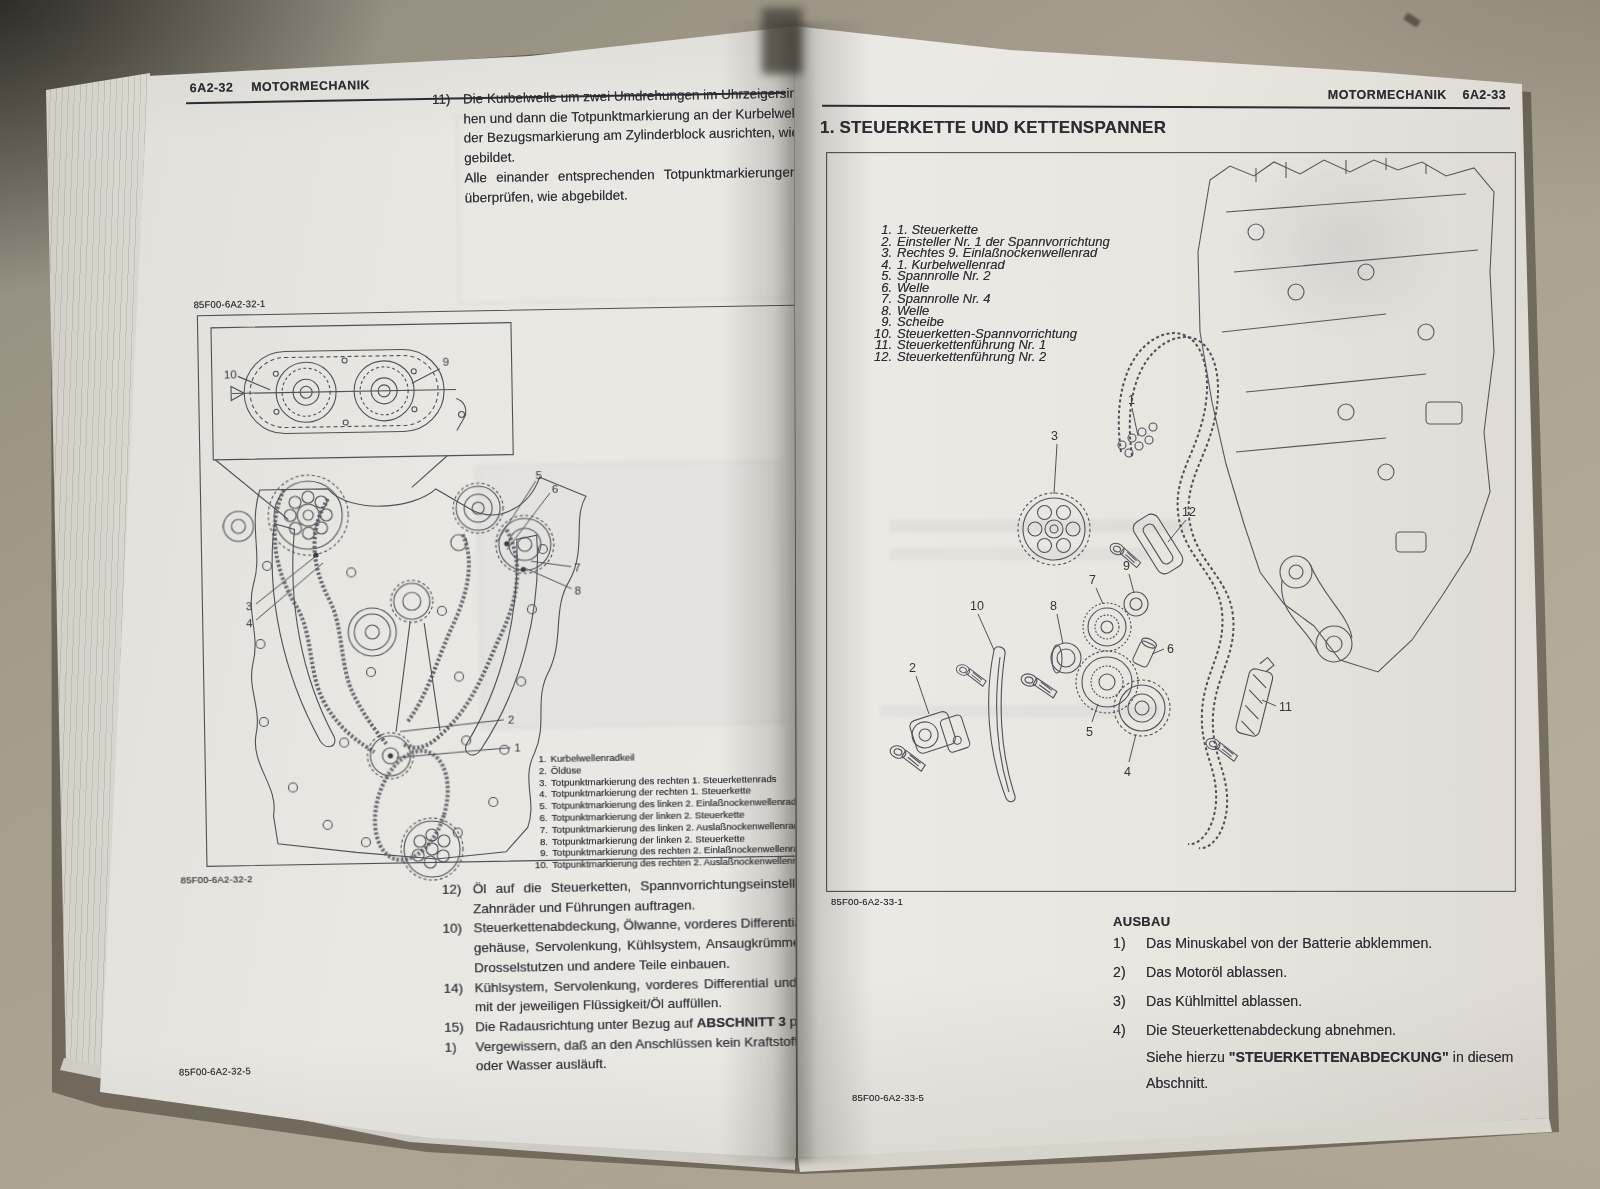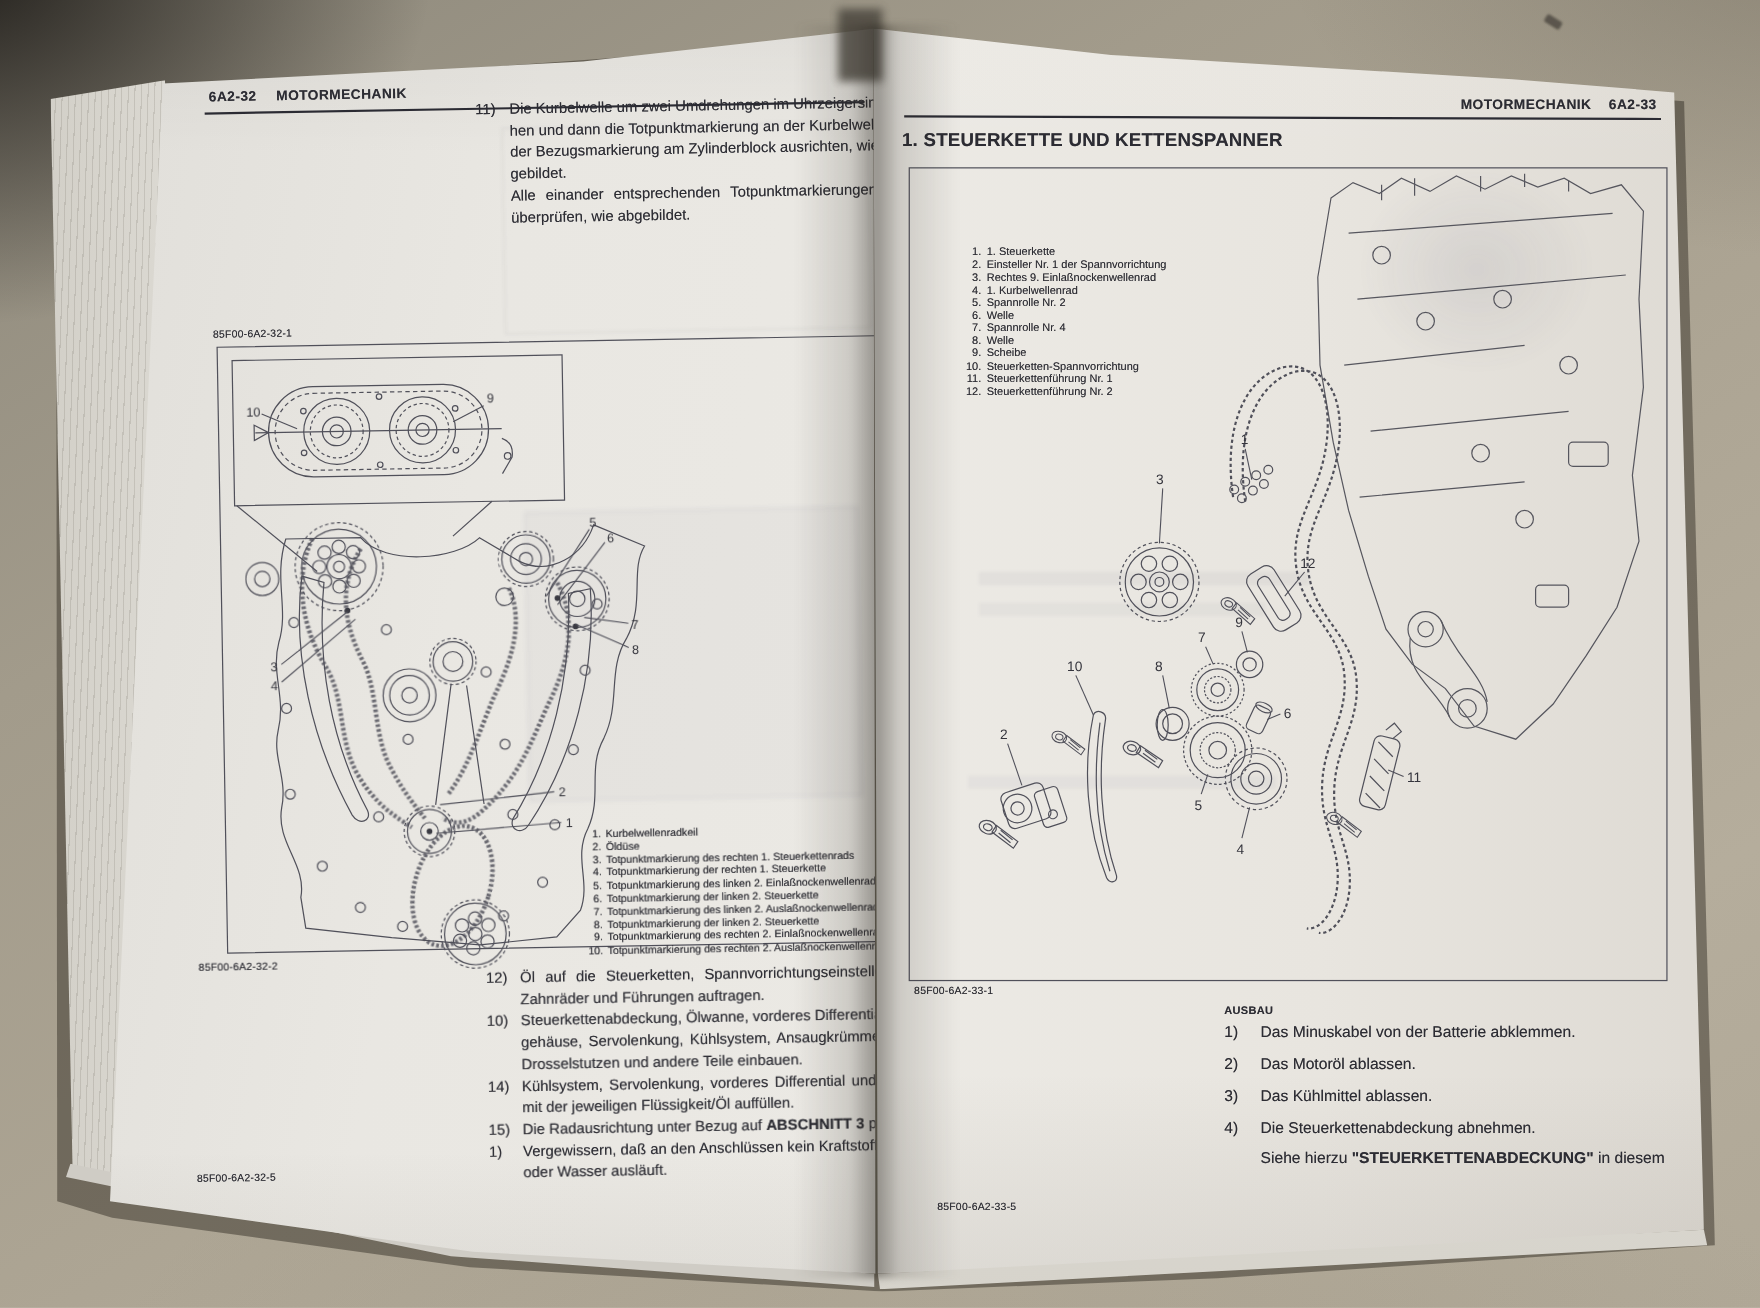--- a/index.html
+++ b/index.html
@@ -65,25 +65,25 @@
   .hdr{font-weight:bold;font-size:12.5px;letter-spacing:.4px;}
   .hdr-rule{height:2px;background:#2b2b33;}
   .fig-label{font-size:9.5px;letter-spacing:.2px;}
   .body-txt{font-size:13.5px;line-height:19.7px;}
   .step{position:relative;padding-left:31px;}
   .step .num{position:absolute;left:0;top:0;text-align:right;}
   .wsp{word-spacing:5.5px;}
   .wsp2{word-spacing:2px;}
   .cap{font-size:9.7px;line-height:11.8px;white-space:nowrap;}
   .cap .n{display:inline-block;width:20px;text-align:right;margin-right:4px;}
-  .parts{font-size:10px;line-height:11.5px;white-space:nowrap;}
+  .parts{font-size:13px;line-height:11.5px;white-space:nowrap;font-style:italic;}
   .parts .n{display:inline-block;width:24px;text-align:right;margin-right:5px;}
   .title{font-weight:bold;font-size:17px;letter-spacing:.2px;}
   .aus{font-size:14.2px;}
-  .aus-h{font-weight:bold;font-size:10px;letter-spacing:.3px;}
+  .aus-h{font-weight:bold;font-size:13px;letter-spacing:.3px;}
   .aus-step{position:relative;padding-left:33px;line-height:29px;white-space:nowrap;}
   .aus-step .num{position:absolute;left:0;top:0;}
   .aus-sub{line-height:25.5px;}
   .ghost{pointer-events:none;}
   svg{overflow:visible;}
   .co{font-size:11.5px;fill:#34343c;font-family:"Liberation Sans",sans-serif;}
   .co2{font-size:12.5px;fill:#34343c;font-family:"Liberation Sans",sans-serif;}
 </style>
 </head>
 <body>
@@ -503,20 +503,21 @@
       <div class="aus-step">
         <span class="num">3)</span>
         <span>Das Kühlmittel ablassen.</span>
       </div>
       <div class="aus-step">
         <span class="num">4)</span>
         <span>Die Steuerkettenabdeckung abnehmen.</span>
         <div class="aus-sub">
           <span>Siehe hierzu </span><b>"STEUERKETTENABDECKUNG"</b><span> in diesem</span>
         </div>
+        <div class="aus-sub">Abschnitt.</div>
       </div>
     </div>
 
     <div class="abs ink fig-label" style="left:852px;top:1092px;">85F00-6A2-33-5</div>
   </div>
 </div>
 
 <div class="abs sliver"></div>
 <div class="abs spine-gap"></div>
 <div class="abs spine-shadow"></div>

